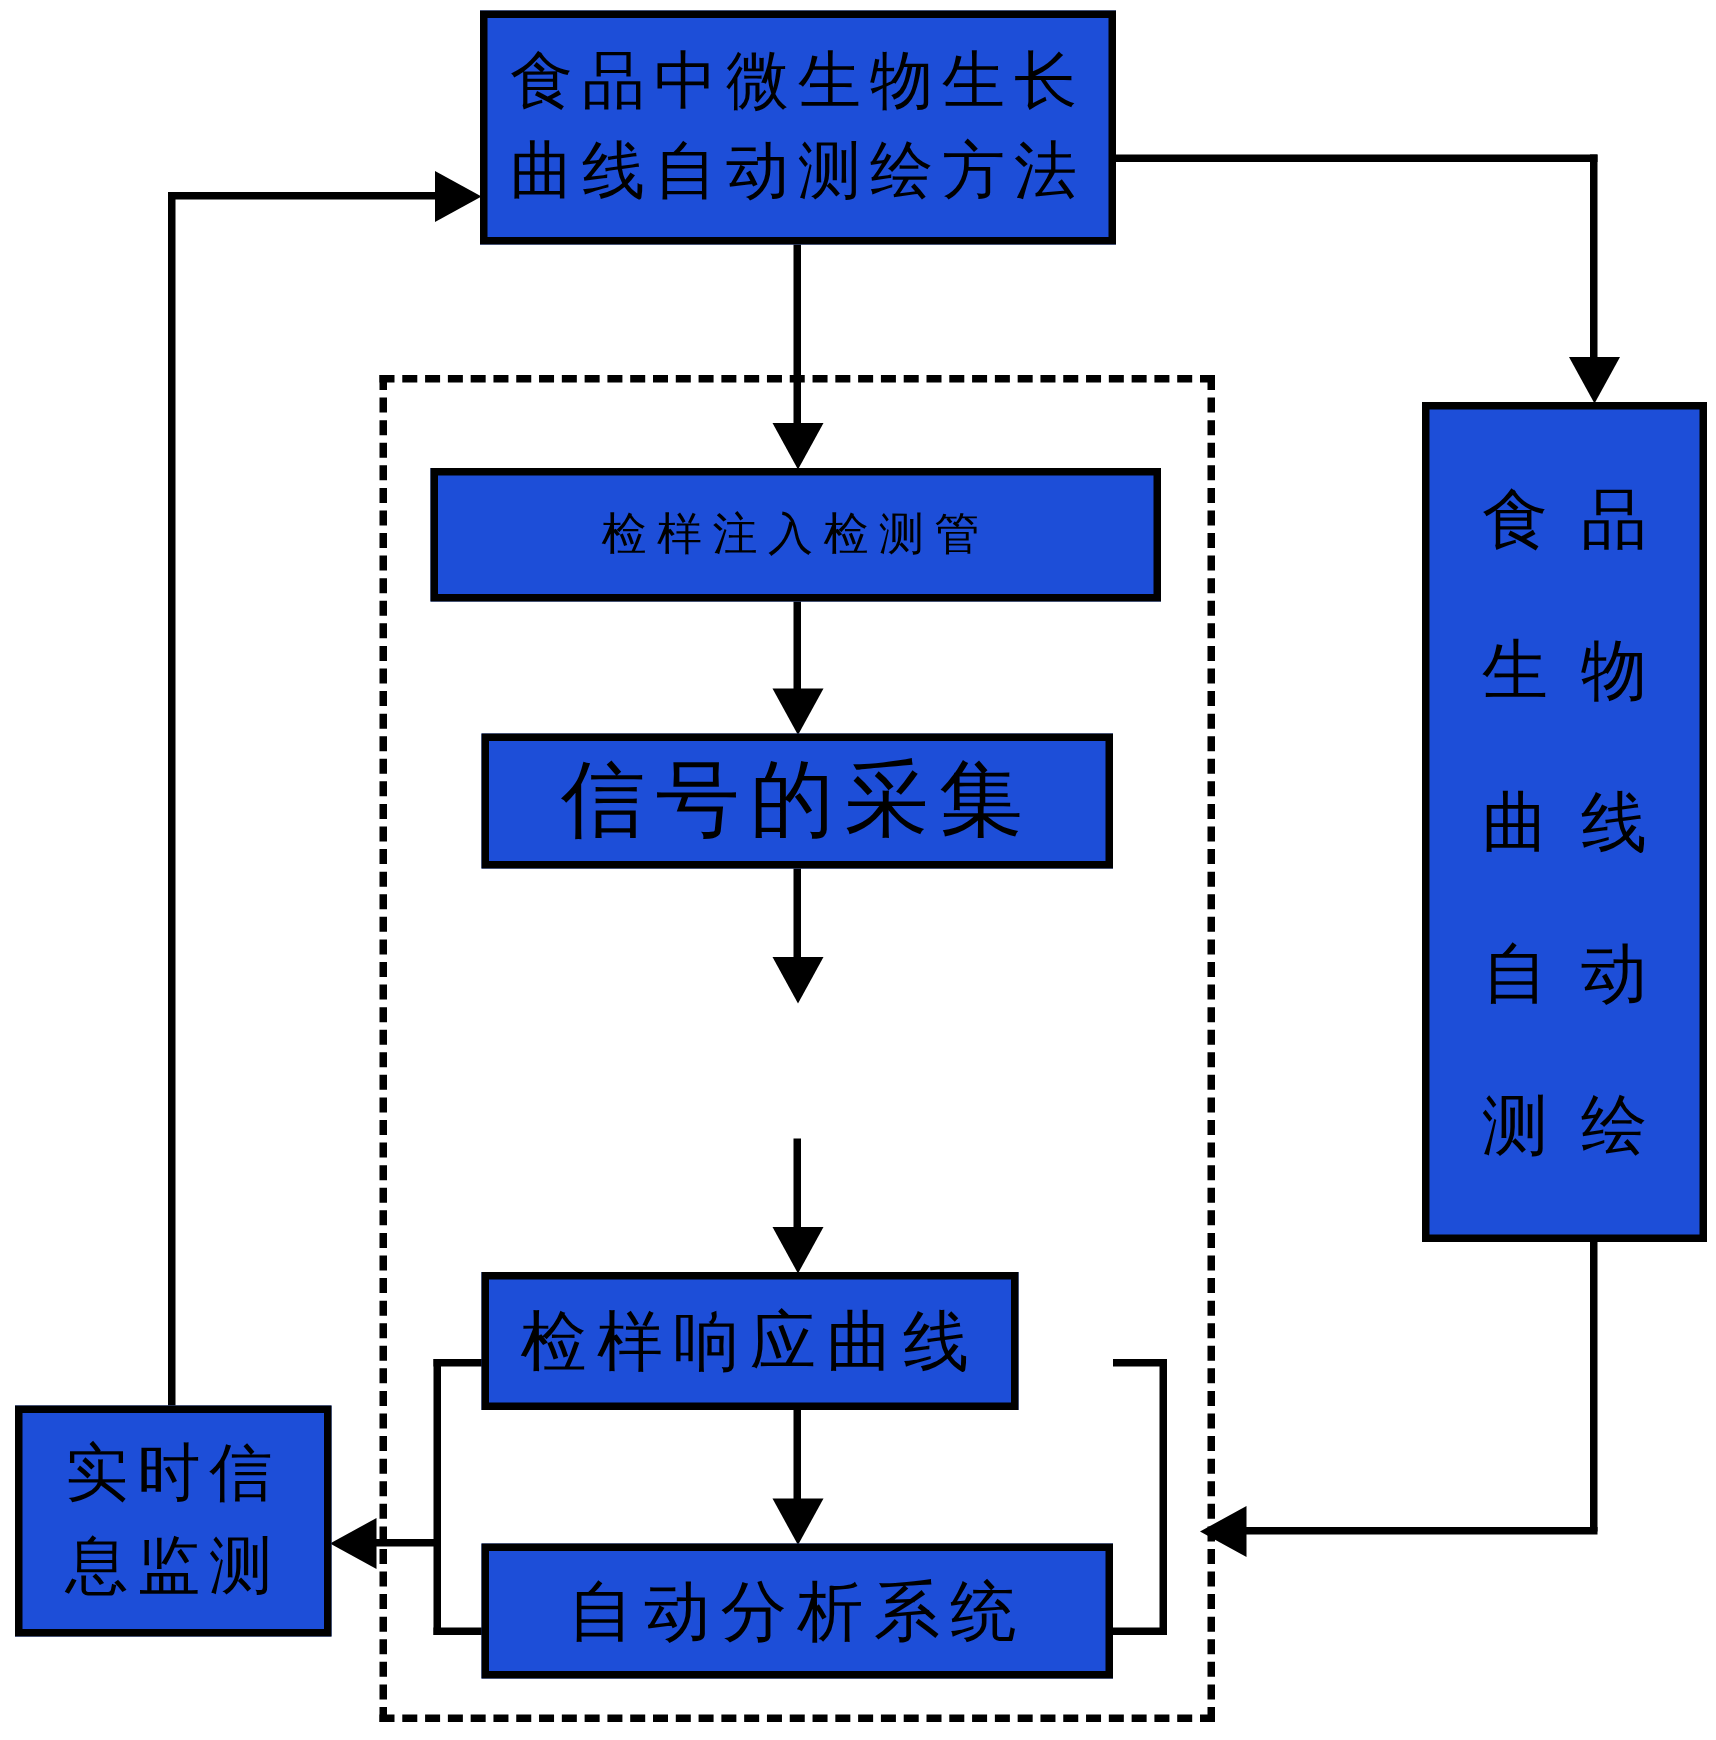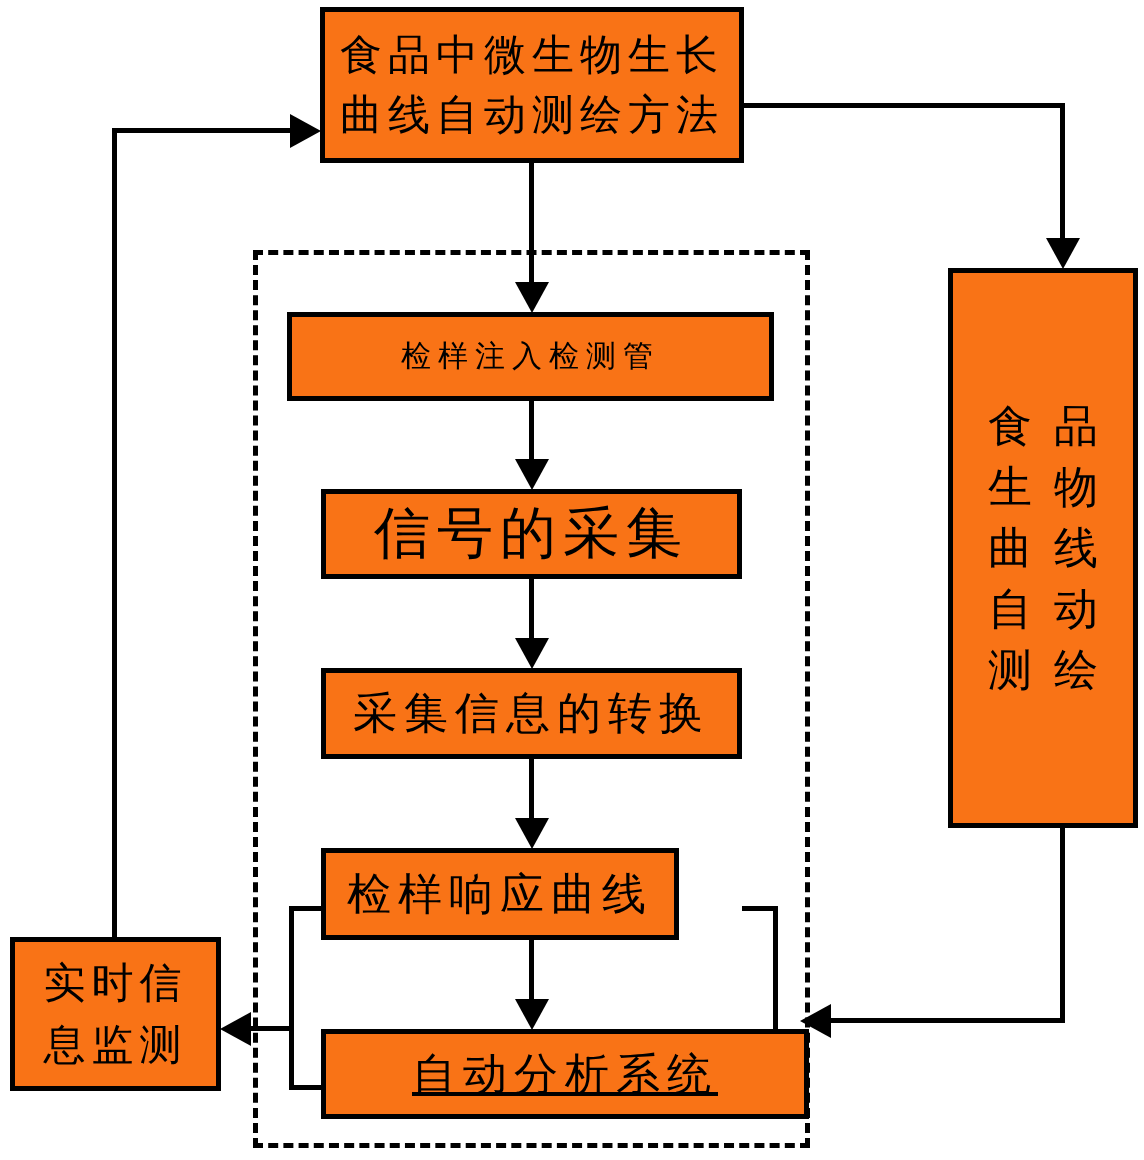--- a/index.html
+++ b/index.html
@@ -2,42 +2,42 @@
 <html><head>
 <meta charset="utf-8">
 <style>
   html,body{margin:0;padding:0;background:#ffffff;}
   #canvas{
     position:relative;width:1144px;height:1160px;background:#ffffff;
     font-family:"Liberation Serif","DejaVu Serif",serif;color:#000;
     overflow:hidden;
   }
   .box{
-    position:absolute;border:5px solid #000;background:#f97316;
+    position:absolute;border:5px solid #000;background:#1d4ed8;
     display:flex;flex-direction:column;align-items:center;justify-content:center;
     text-align:center;box-sizing:border-box;
   }
   .box .ln{display:block;white-space:nowrap;}
   .hline,.vline{position:absolute;background:#000;}
   .dashed{
     position:absolute;border:5px dashed #000;background:transparent;
     box-sizing:border-box;
   }
   .arr{position:absolute;width:0;height:0;}
   .arr-down{border-left:17px solid transparent;border-right:17px solid transparent;border-top:31px solid #000;}
   .arr-right{border-top:17px solid transparent;border-bottom:17px solid transparent;border-left:31px solid #000;}
   .arr-left{border-top:17px solid transparent;border-bottom:17px solid transparent;border-right:31px solid #000;}
 
   .method-box{left:320px;top:7px;width:424px;height:156px;font-size:42px;line-height:60px;letter-spacing:6px;}
   .step1{left:287px;top:312px;width:487px;height:89px;font-size:30px;letter-spacing:7px;}
   .step2{left:321px;top:489px;width:421px;height:90px;font-size:56px;letter-spacing:7px;}
   .step3{left:321px;top:668px;width:421px;height:91px;font-size:44px;letter-spacing:7px;}
   .step4{left:321px;top:848px;width:358px;height:92px;font-size:44px;letter-spacing:7px;}
-  .step5{left:321px;top:1029px;width:488px;height:90px;font-size:44px;letter-spacing:7px;text-decoration:underline;}
-  .device-box{left:948px;top:268px;width:190px;height:560px;font-size:44px;line-height:61px;letter-spacing:22px;}
+  .step5{left:321px;top:1029px;width:421px;height:90px;font-size:44px;letter-spacing:7px;}
+  .device-box{left:948px;top:268px;width:190px;height:560px;font-size:44px;line-height:61px;letter-spacing:22px;gap:40px;}
   .device-box .ln{padding-left:22px;}
   .monitor-box{left:10px;top:937px;width:211px;height:154px;font-size:42px;line-height:62px;letter-spacing:6px;}
   .dashed-region{left:253px;top:250px;width:557px;height:898px;}
 </style>
 </head>
 <body>
 
 <div id="canvas">
 
   <div class="dashed dashed-region"></div>
@@ -86,23 +86,20 @@
   </div>
 
   <div class="box step1">
     <span class="ln">检样注入检测管</span>
   </div>
 
   <div class="box step2">
     <span class="ln">信号的采集</span>
   </div>
 
-  <div class="box step3">
-    <span class="ln">采集信息的转换</span>
-  </div>
 
   <div class="box step4">
     <span class="ln">检样响应曲线</span>
   </div>
 
   <div class="box step5">
     <span class="ln">自动分析系统</span>
   </div>
 
   <div class="box device-box">

